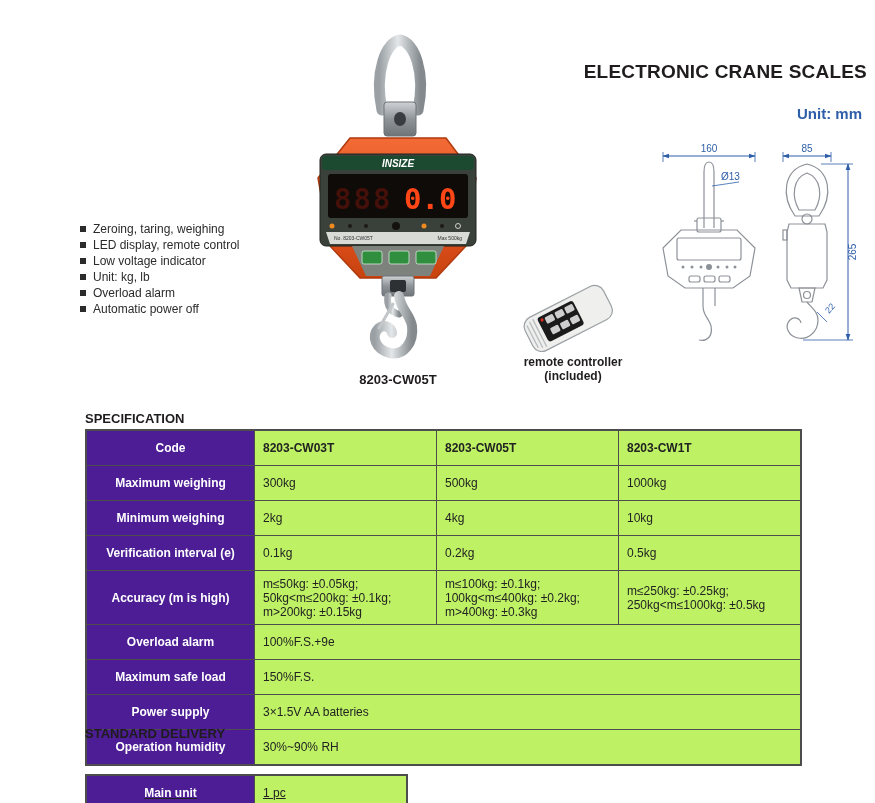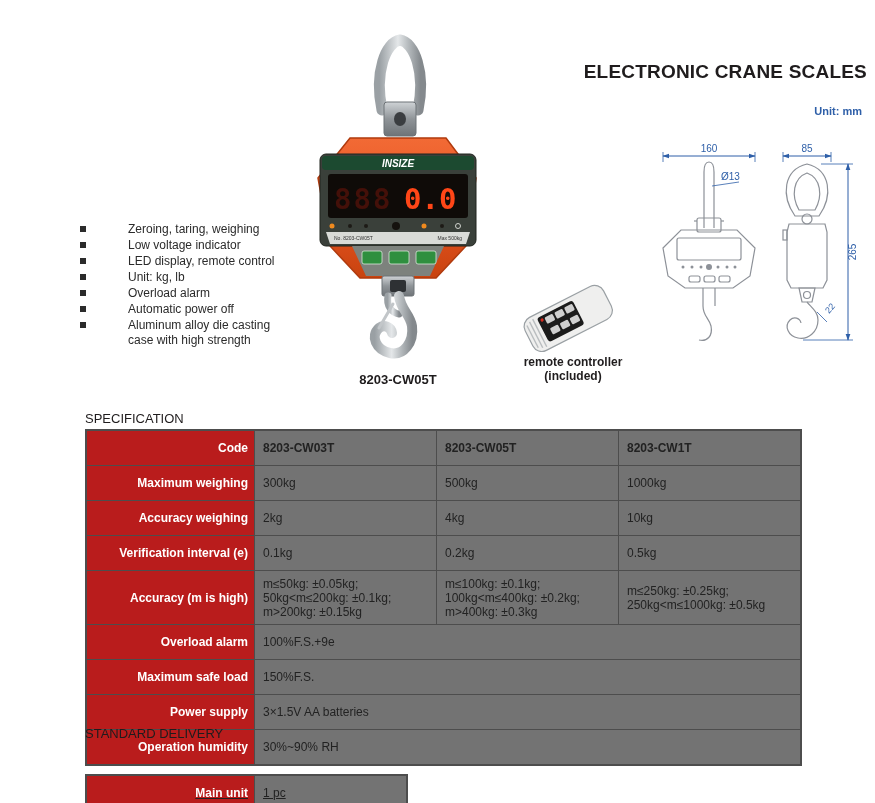--- a/index.html
+++ b/index.html
@@ -5,39 +5,39 @@
   html,body{margin:0;padding:0;}
   body{
     width:875px;height:803px;position:relative;background:#ffffff;
     font-family:"Liberation Sans", sans-serif;color:#222;overflow:hidden;
   }
   .abs{position:absolute;}
   
   .page-title{top:23px;right:8px;font-size:19px;font-weight:bold;color:#1f1c1d;letter-spacing:.2px;margin-top:38px;}
   
   .features{left:80px;top:222px;width:218px;list-style:none;margin:0;padding:0;font-size:12px;line-height:15px;color:#2b2b2b;}
-  .features li{display:flex;margin:0 0 1px 0;gap:35px;}
+  .features li{display:flex;margin:0 0 1px 0;}
   .features .sq{flex:none;width:6px;height:6px;background:#2b2b2b;margin:4px 7px 0 0;}
   
   .model-caption{left:300px;top:372px;width:196px;text-align:center;font-weight:bold;font-size:13px;color:#1f1c1d;}
   .remote-caption{left:503px;top:355px;width:140px;text-align:center;font-weight:bold;font-size:12px;line-height:14px;color:#1f1c1d;}
-  .unit-label{top:105px;right:13px;font-size:11px;font-weight:bold;color:#2e5fa8;}
-  
-  .sec-heading{font-size:13px;font-weight:normal;color:#1f1c1d;}
+  .unit-label{top:105px;right:13px;font-size:15px;font-weight:bold;color:#2e5fa8;}
+  
+  .sec-heading{font-size:13px;font-weight:bold;color:#1f1c1d;}
   .spec-heading{left:85px;top:411px;}
   .delivery-heading{left:85px;top:726px;}
   
   table.spec{border-collapse:collapse;table-layout:fixed;font-size:12px;border:2px solid #4d4d4d;}
   table.spec th{
-    background:#b91c1c;color:#fff;font-weight:bold;text-align:right;
+    background:#4c1d95;color:#fff;font-weight:bold;text-align:center;
     padding:10px 6px;border:1px solid #4d4d4d;border-top:1px solid #fff;width:155px;
   }
   table.spec tr:first-child th{border-top:1px solid #4d4d4d;}
   table.spec td{
-    background:#737373;color:#222;padding:1px 8px;border:1px solid #4d4d4d;
+    background:#bef264;color:#222;padding:1px 8px;border:1px solid #4d4d4d;
     vertical-align:middle;white-space:pre-line;width:165px;
   }
   table.spec tr{height:19px;}
   table.spec tr.tall{height:54px;}
   table.spec tr.bold-vals td{font-weight:bold;}
   #spec-table{left:85px;top:429px;}
   #delivery-table{left:85px;top:774px;text-decoration:underline;}
   #delivery-table td{width:135px;margin-left:40px;}
   svg text{font-family:"Liberation Sans", sans-serif;}
   .led{font-family:"DejaVu Sans Mono", monospace;font-weight:bold;}
@@ -47,41 +47,37 @@
 
 <div class="abs page-title">ELECTRONIC CRANE SCALES</div>
 
 <ul class="abs features">
     <li>
       <span class="sq"></span>
       <span>Zeroing, taring, weighing</span>
     </li>
     <li>
       <span class="sq"></span>
+      <span>LED display, remote control</span>
+    </li>
+    <li>
+      <span class="sq"></span>
       <span>Low voltage indicator</span>
     </li>
     <li>
       <span class="sq"></span>
-      <span>LED display, remote control</span>
-    </li>
-    <li>
-      <span class="sq"></span>
       <span>Unit: kg, lb</span>
     </li>
     <li>
       <span class="sq"></span>
       <span>Overload alarm</span>
     </li>
     <li>
       <span class="sq"></span>
       <span>Automatic power off</span>
-    </li>
-    <li>
-      <span class="sq"></span>
-      <span>Aluminum alloy die casting case with high strength</span>
     </li>
   </ul>
 
 <svg class="abs" style="left:300px;top:30px;" width="196" height="340" viewBox="0 0 196 340">
   <defs>
     <linearGradient id="metal" x1="0" y1="0" x2="1" y2="0">
       <stop offset="0" stop-color="#9aa0a4"></stop>
         <stop offset="0.45" stop-color="#e4e7e9"></stop>
       <stop offset="0.7" stop-color="#b6bbbe"></stop>
         <stop offset="1" stop-color="#84898d"></stop>
@@ -252,21 +248,21 @@
         <td>8203-CW05T</td>
         <td>8203-CW1T</td>
       </tr>
       <tr>
         <th>Maximum weighing</th>
         <td>300kg</td>
         <td>500kg</td>
         <td>1000kg</td>
       </tr>
       <tr>
-        <th>Accuracy weighing</th>
+        <th>Minimum weighing</th>
         <td>2kg</td>
         <td>4kg</td>
         <td>10kg</td>
       </tr>
       <tr>
         <th>Verification interval (e)</th>
         <td>0.1kg</td>
         <td>0.2kg</td>
         <td>0.5kg</td>
       </tr>

